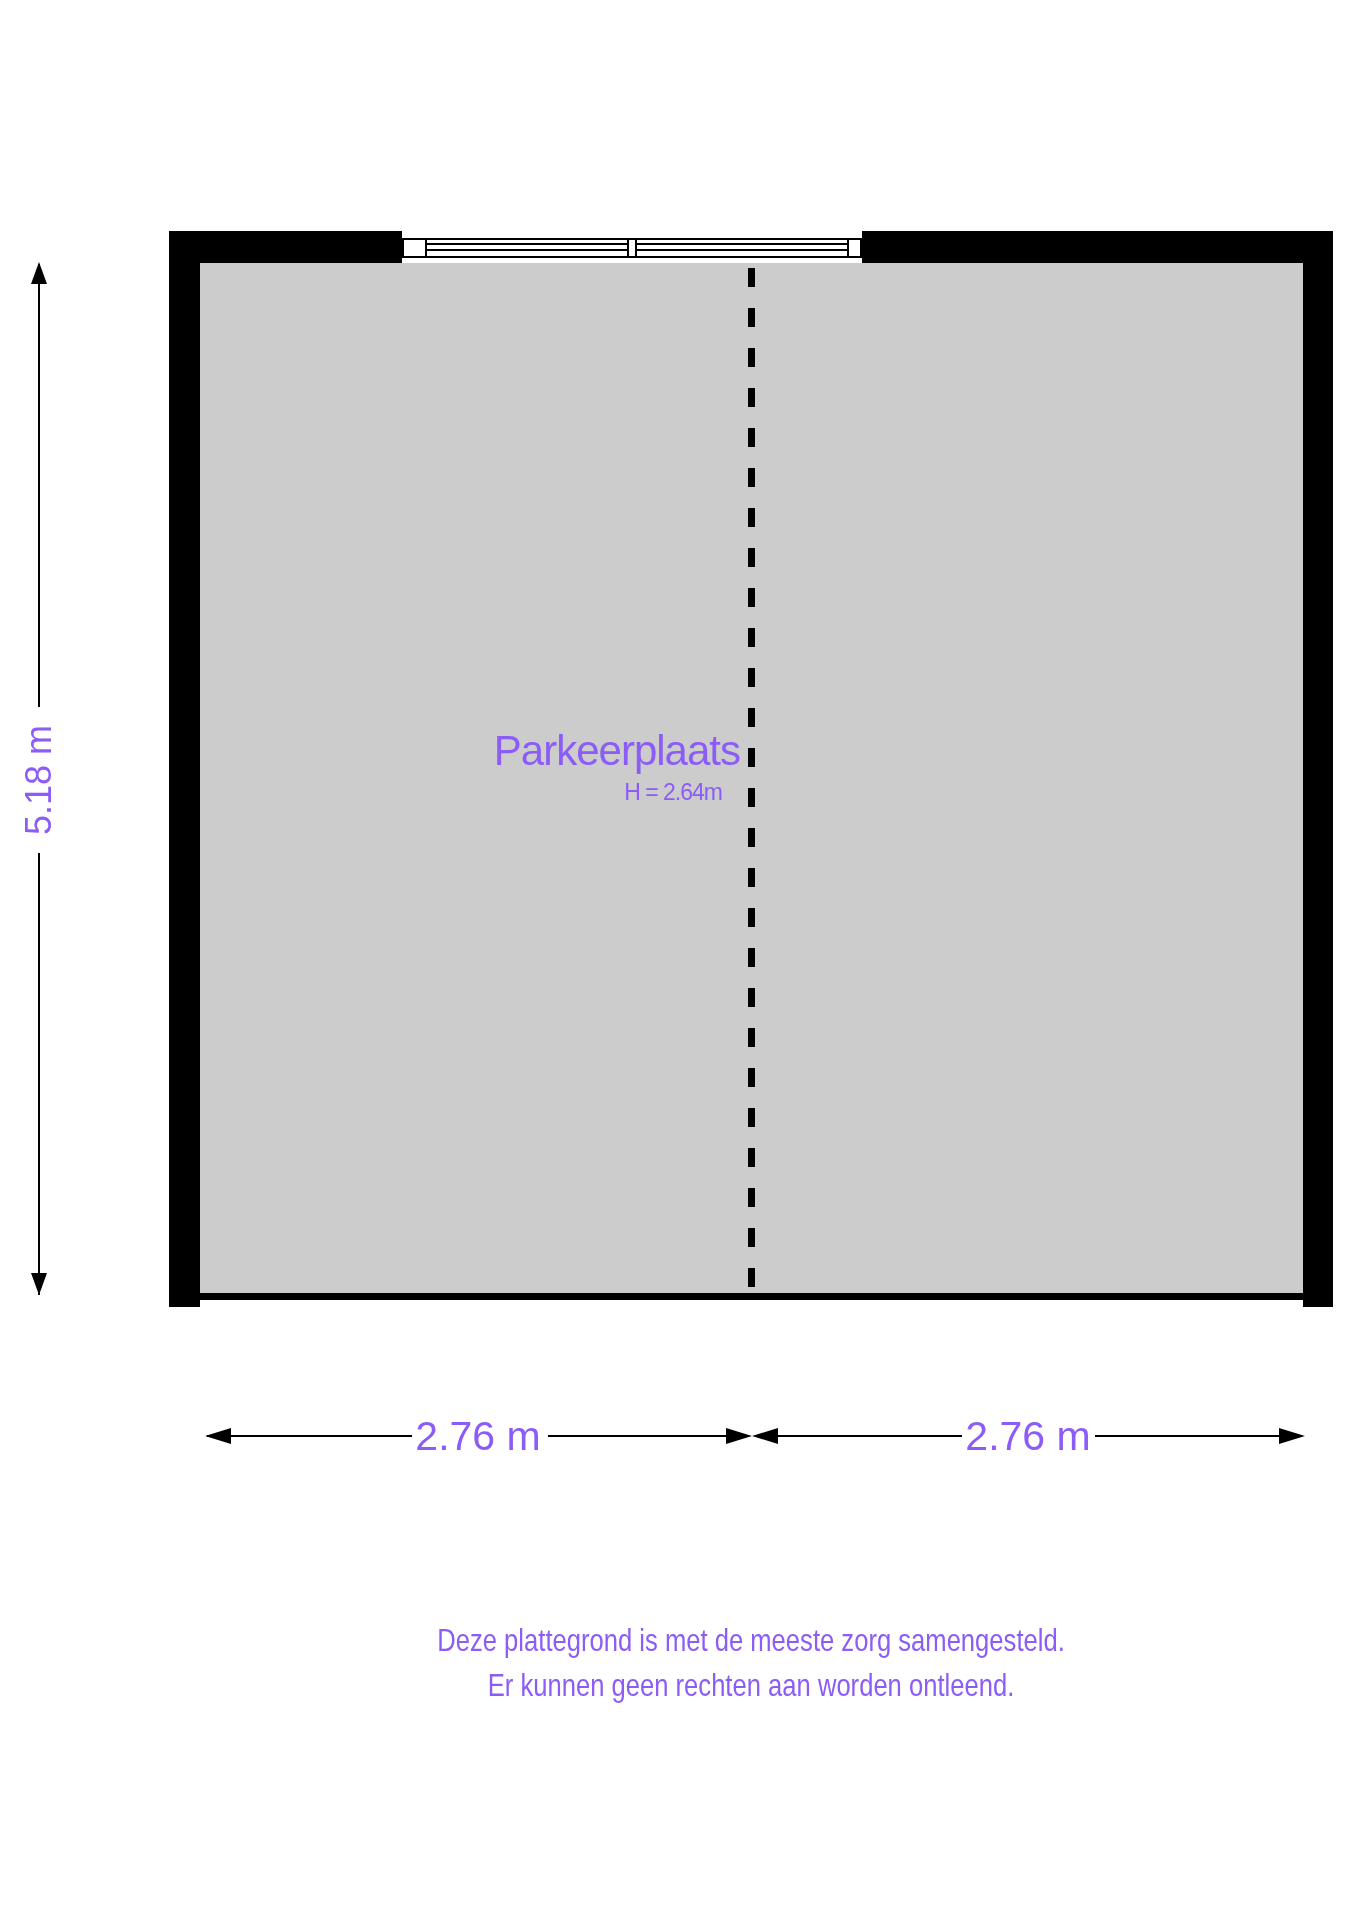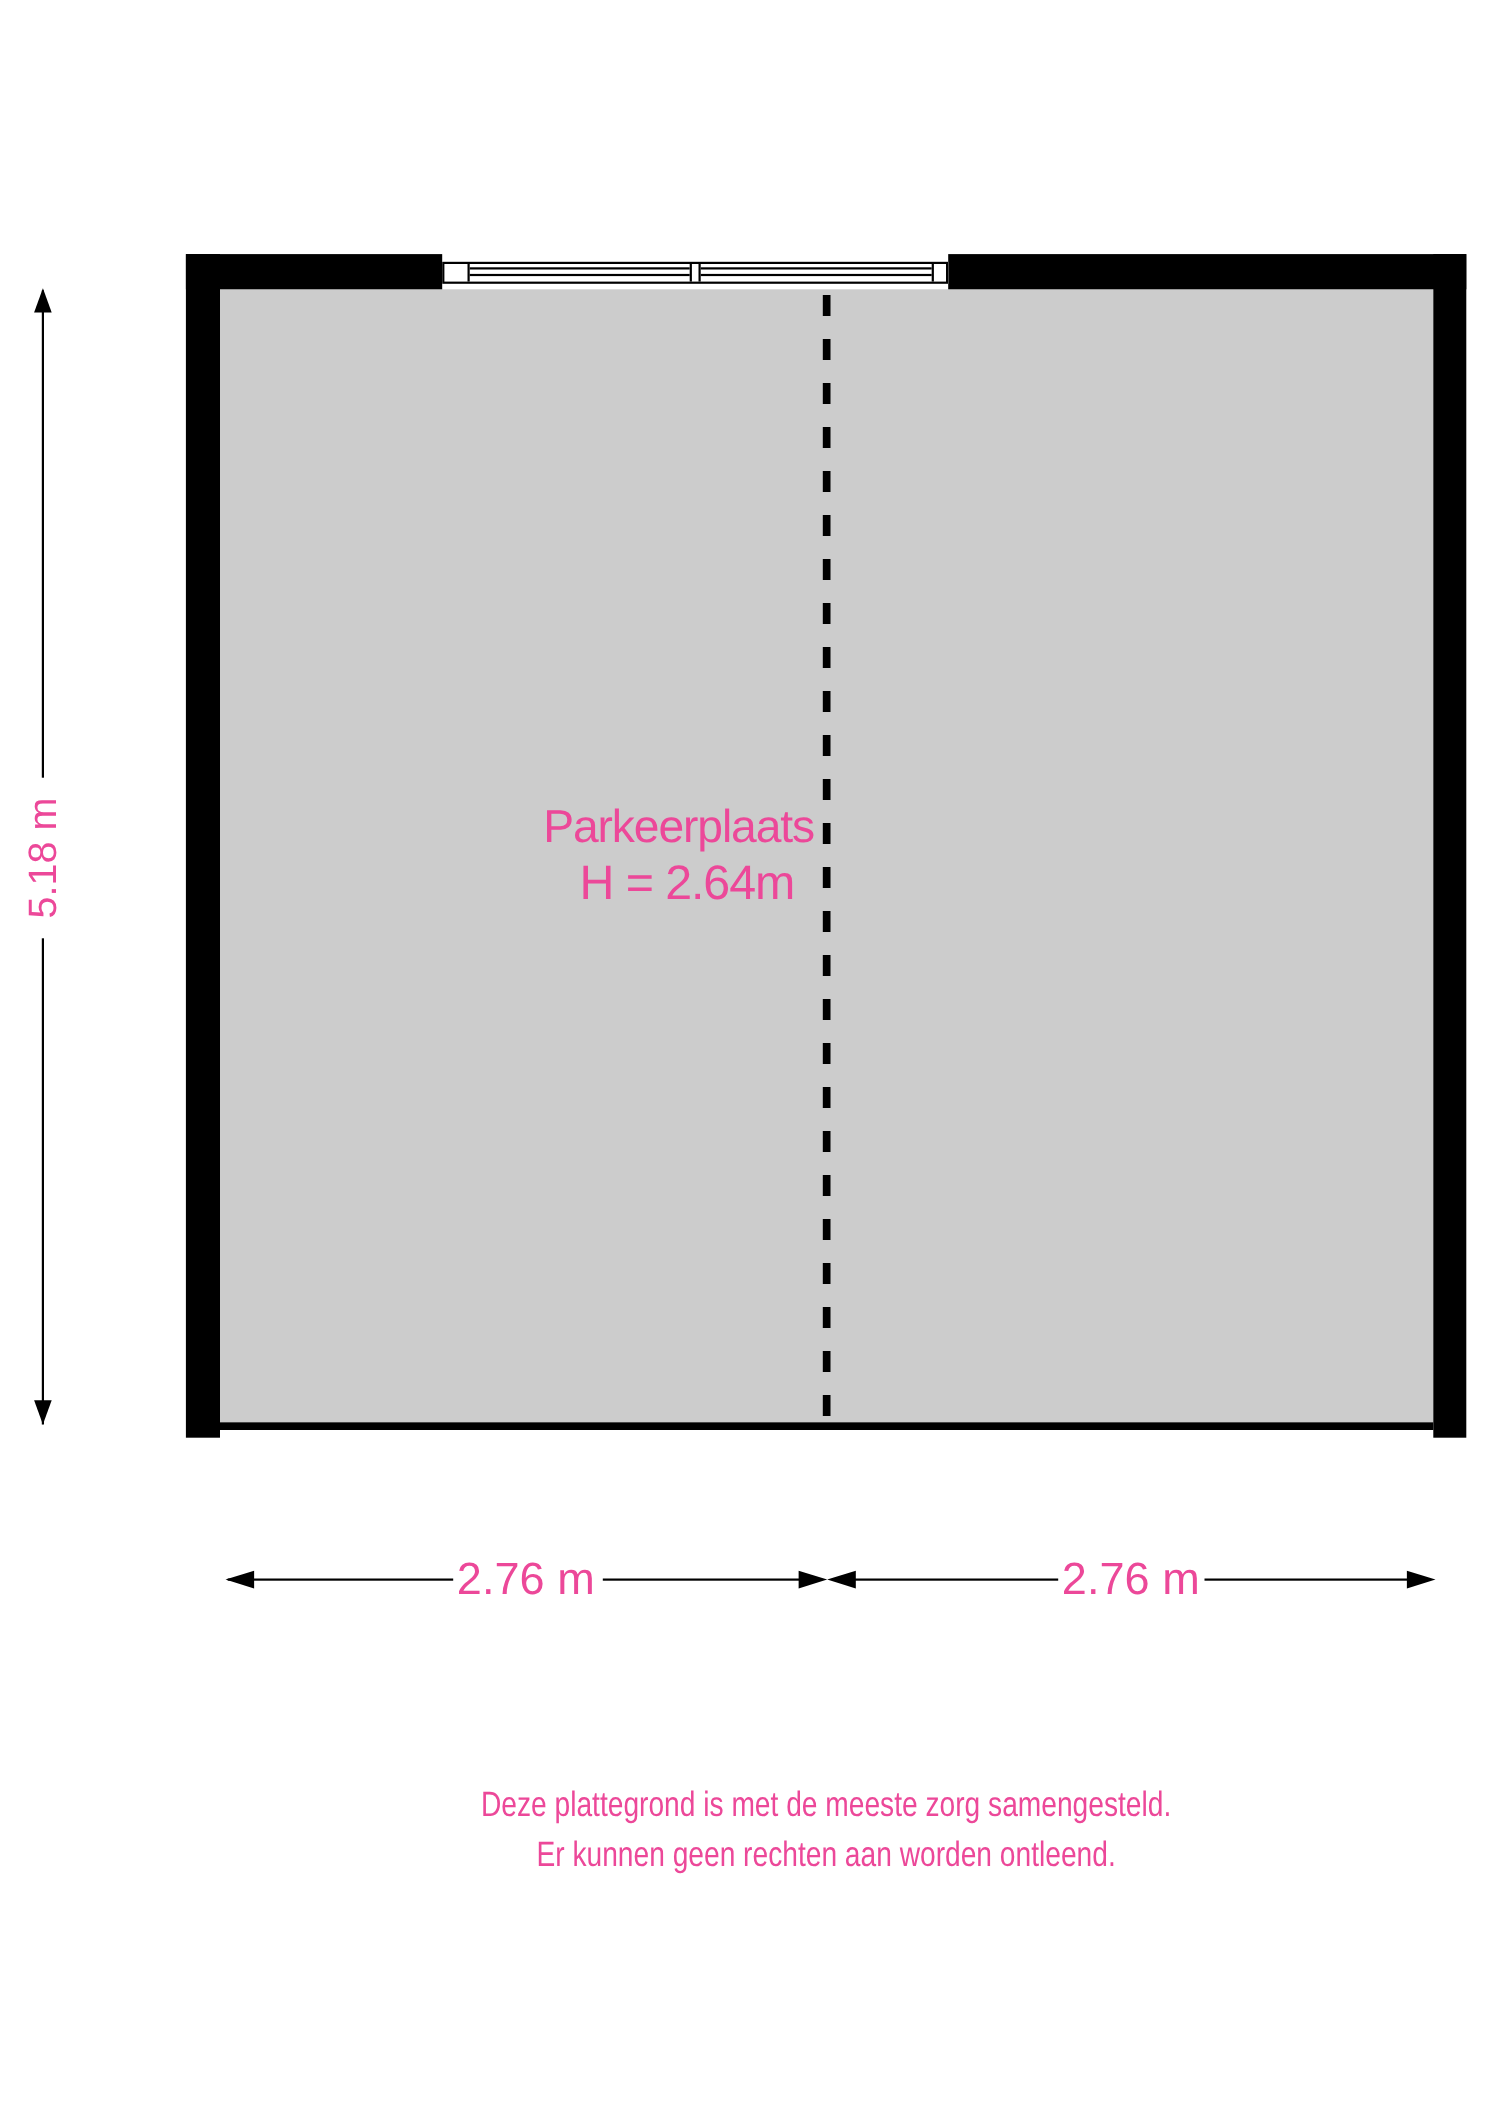--- a/index.html
+++ b/index.html
@@ -1,21 +1,21 @@
 <!DOCTYPE html>
 <html><head>
 <meta charset="utf-8">
 <style>
   html,body { margin:0; padding:0; background:#ffffff; }
   .canvas {
     position:relative;
     width:1358px; height:1920px;
     background:#ffffff;
     font-family:"Liberation Sans", sans-serif;
-    color:#ec4899;
+    color:#8b5cf6;
     overflow:hidden;
   }
   .abs { position:absolute; }
 
   
   .floor      { left:200px; top:263px; width:1103px; height:1030px; background:#cccccc; }
   .wall       { background:#000; }
   .wall-top-a { left:169px;  top:231px; width:233px;  height:32px; }
   .wall-top-b { left:862px;  top:231px; width:471px;  height:32px; }
   .wall-left  { left:169px;  top:231px; width:31px;   height:1076px; }
@@ -28,21 +28,21 @@
   .wpost  { position:absolute; top:0; width:2px; height:16px; background:#000; }
   .wglass { position:absolute; height:2px; background:#000; }
 
   
   .divider { left:748px; top:268px; width:7px; height:1025px;
              background:repeating-linear-gradient(to bottom, #000 0 19px, transparent 19px 40px); }
 
   
   .room-label  { right:618px; top:730px; font-size:42px; letter-spacing:-1px;
                  line-height:1; white-space:nowrap; }
-  .room-height { right:636px; top:781px; font-size:44px; letter-spacing:-1px;
+  .room-height { right:636px; top:781px; font-size:23px; letter-spacing:-1px;
                  line-height:1; white-space:nowrap; }
 
   
   .vline { left:38px; width:2px; background:#000; }
   .hline { top:1435px; height:2px; background:#000; }
   .arr   { width:0; height:0; }
   .arr-up    { border-left:8px solid transparent; border-right:8px solid transparent; border-bottom:22px solid #000; }
   .arr-down  { border-left:8px solid transparent; border-right:8px solid transparent; border-top:22px solid #000; }
   .arr-left  { border-top:8px solid transparent; border-bottom:8px solid transparent; border-right:26px solid #000; }
   .arr-right { border-top:8px solid transparent; border-bottom:8px solid transparent; border-left:26px solid #000; }

